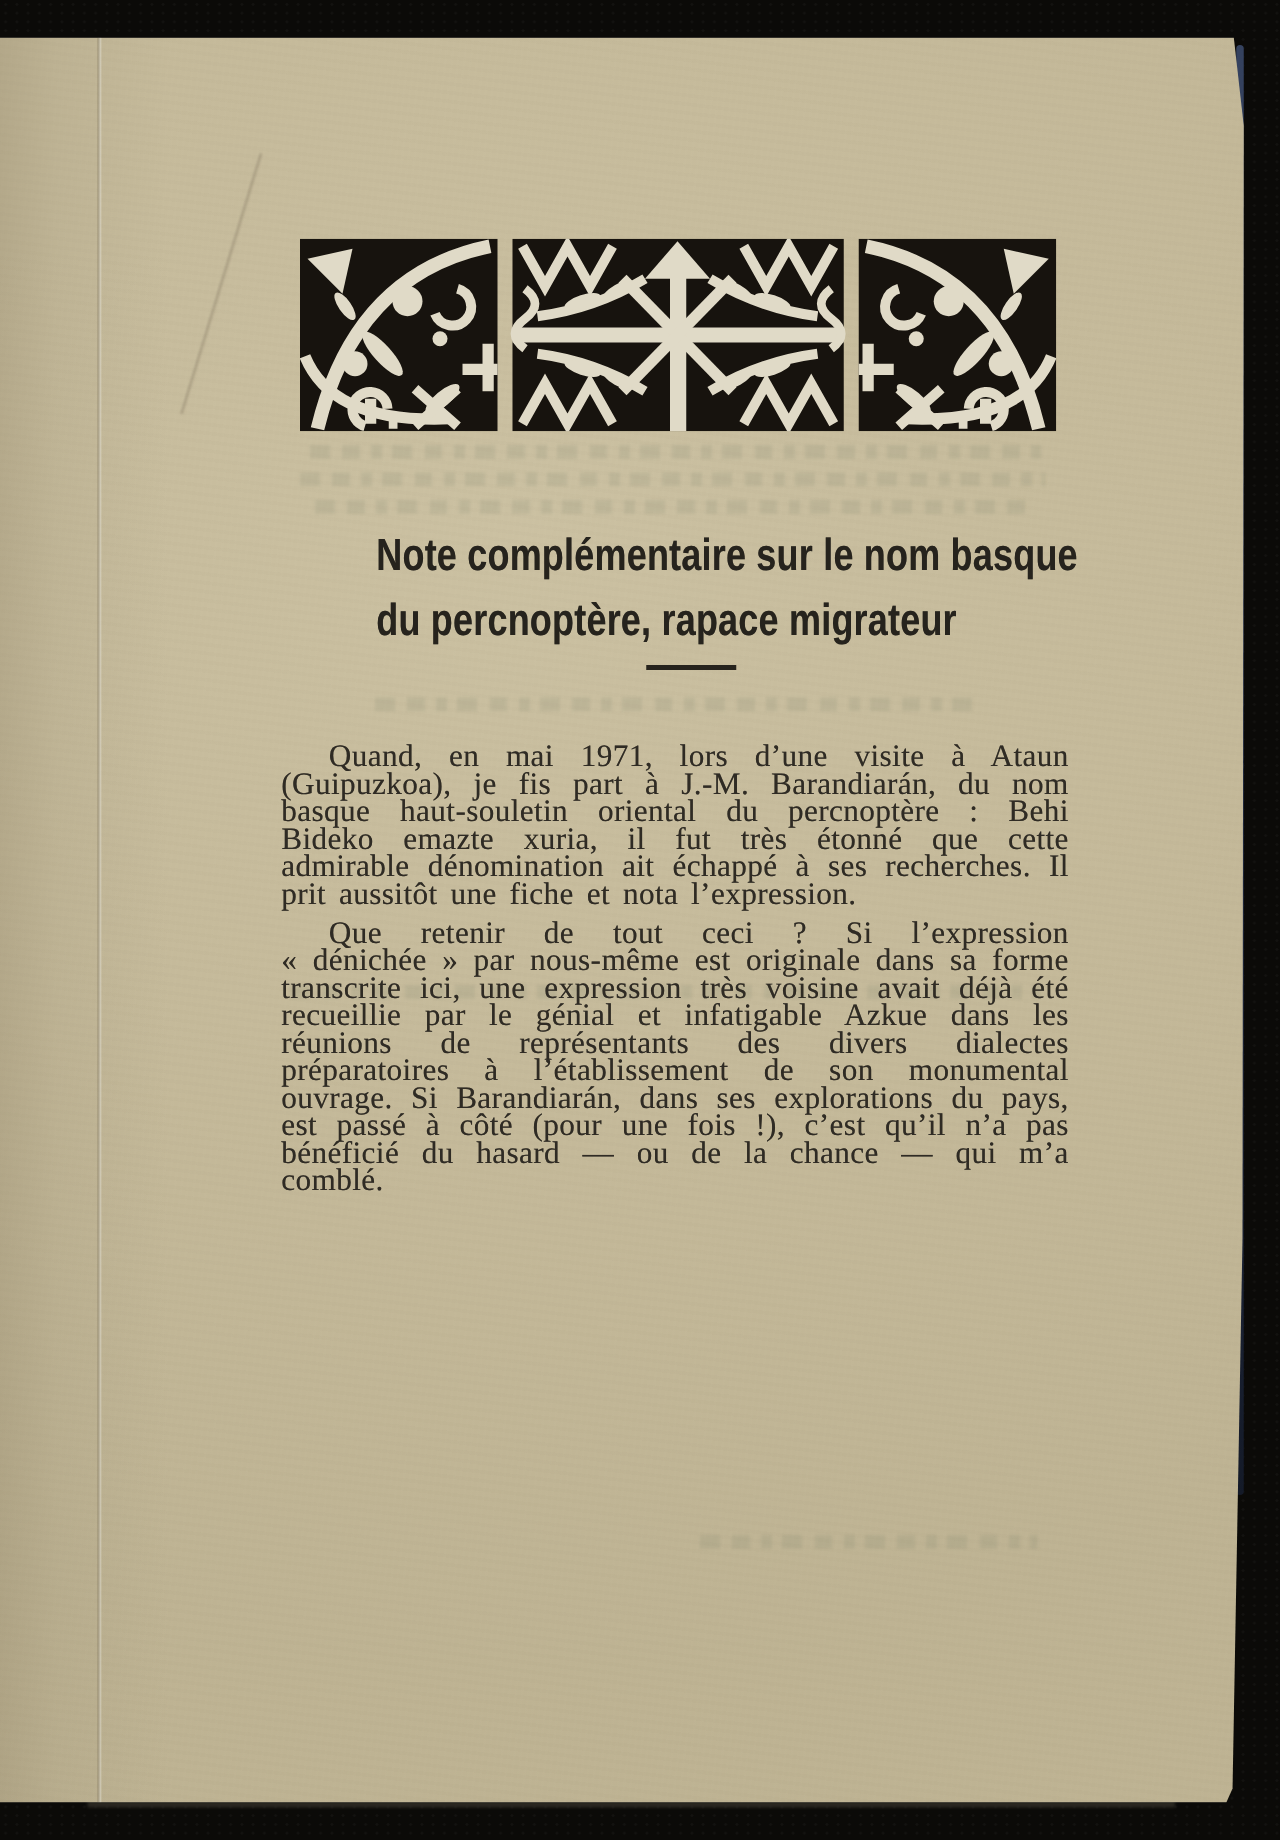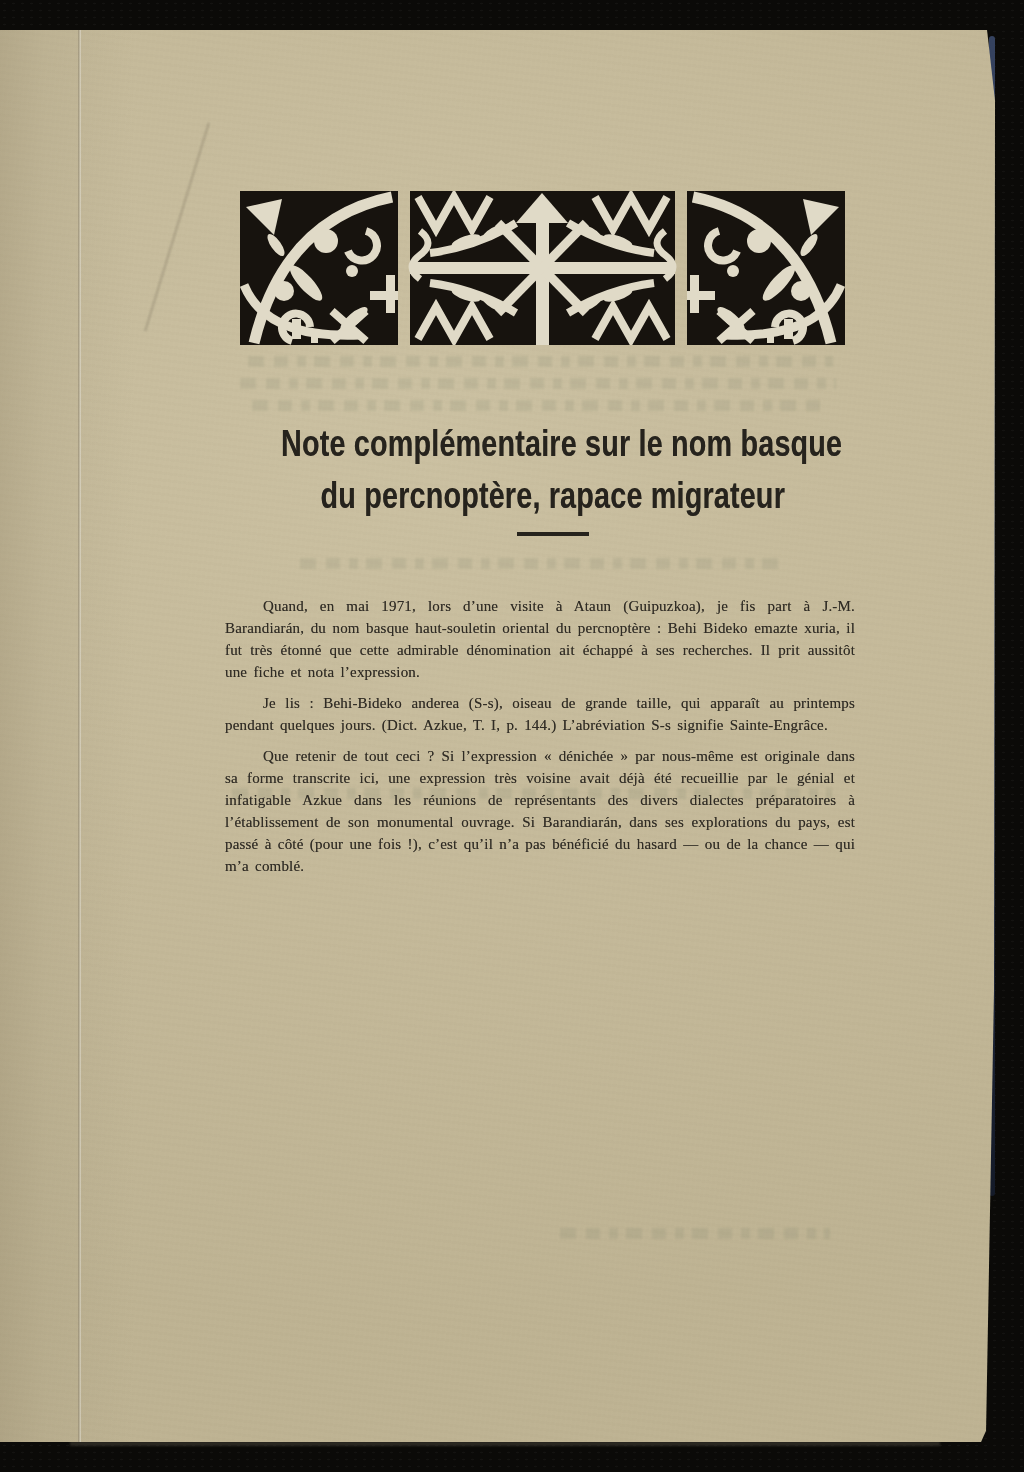--- a/index.html
+++ b/index.html
@@ -31,35 +31,35 @@
     filter:blur(0.4px);
   }
   .crease-diagonal{
     position:absolute;left:176px;top:88px;width:2px;height:218px;
     background:rgba(115,104,82,0.35);
     transform:rotate(17deg);
     filter:blur(1px);
   }
   .ornament{position:absolute;left:240px;top:161px;width:605px;height:154px;}
   .title-block{
-    position:absolute;left:218px;top:388px;width:630px;text-align:right;
+    position:absolute;left:238px;top:388px;width:630px;text-align:left;
   }
   .title-line{
     font-family:"Liberation Sans","DejaVu Sans",sans-serif;
     font-weight:700;font-size:36px;line-height:52px;color:#26231d;
     transform:scaleX(0.80);transform-origin:50% 50%;
     white-space:nowrap;letter-spacing:0.2px;
     text-shadow:0 0 0.5px rgba(38,35,29,0.5);
   }
   .title-rule{
     position:absolute;left:517px;top:502px;width:72px;height:4px;background:#26231d;
   }
   .body-text{
     position:absolute;left:225px;top:565px;width:630px;
-    color:#2f2b24;font-size:15px;line-height:22px;
+    color:#2f2b24;font-size:25px;line-height:22px;
     text-align:justify;word-spacing:0.15em;letter-spacing:0.012em;
     hyphens:none;
     text-shadow:0 0 0.45px rgba(47,43,36,0.55);
   }
   .body-text p{margin:0 0 9px 0;text-indent:38px;}
   .ghost{
     position:absolute;height:11px;opacity:0.13;filter:blur(1.3px);
     background:repeating-linear-gradient(90deg,#6e7862 0 16px,transparent 16px 26px,#6e7862 26px 40px,transparent 40px 49px,#6e7862 49px 58px,transparent 58px 66px);
   }
   .g1{left:248px;top:326px;width:585px;}
@@ -153,16 +153,15 @@
 
   <div class="title-block">
     <div class="title-line">Note complémentaire sur le nom basque</div>
     <div class="title-line">du percnoptère, rapace migrateur</div>
   </div>
 
   <div class="title-rule"></div>
 
   <div class="body-text">
     <p>Quand, en mai 1971, lors d’une visite à Ataun (Guipuzkoa), je fis part à J.-M. Barandiarán, du nom basque haut-souletin oriental du percnoptère&nbsp;: Behi Bideko emazte xuria, il fut très étonné que cette admirable dénomination ait échappé à ses recherches. Il prit aussitôt une fiche et nota l’expression.</p>
-    <p>Je lis&nbsp;: Behi-Bideko anderea (S-s), oiseau de grande taille, qui apparaît au printemps pendant quelques jours. (Dict. Azkue, T. I, p. 144.) L’abréviation S-s signifie Sainte-Engrâce.</p>
     <p>Que retenir de tout ceci&nbsp;? Si l’expression «&nbsp;dénichée&nbsp;» par nous-même est originale dans sa forme transcrite ici, une expression très voisine avait déjà été recueillie par le génial et infatigable Azkue dans les réunions de représentants des divers dialectes préparatoires à l’établissement de son monumental ouvrage. Si Barandiarán, dans ses explorations du pays, est passé à côté (pour une fois&nbsp;!), c’est qu’il n’a pas bénéficié du hasard — ou de la chance — qui m’a comblé.</p>
   </div>
 </div>
 
 </body></html>

